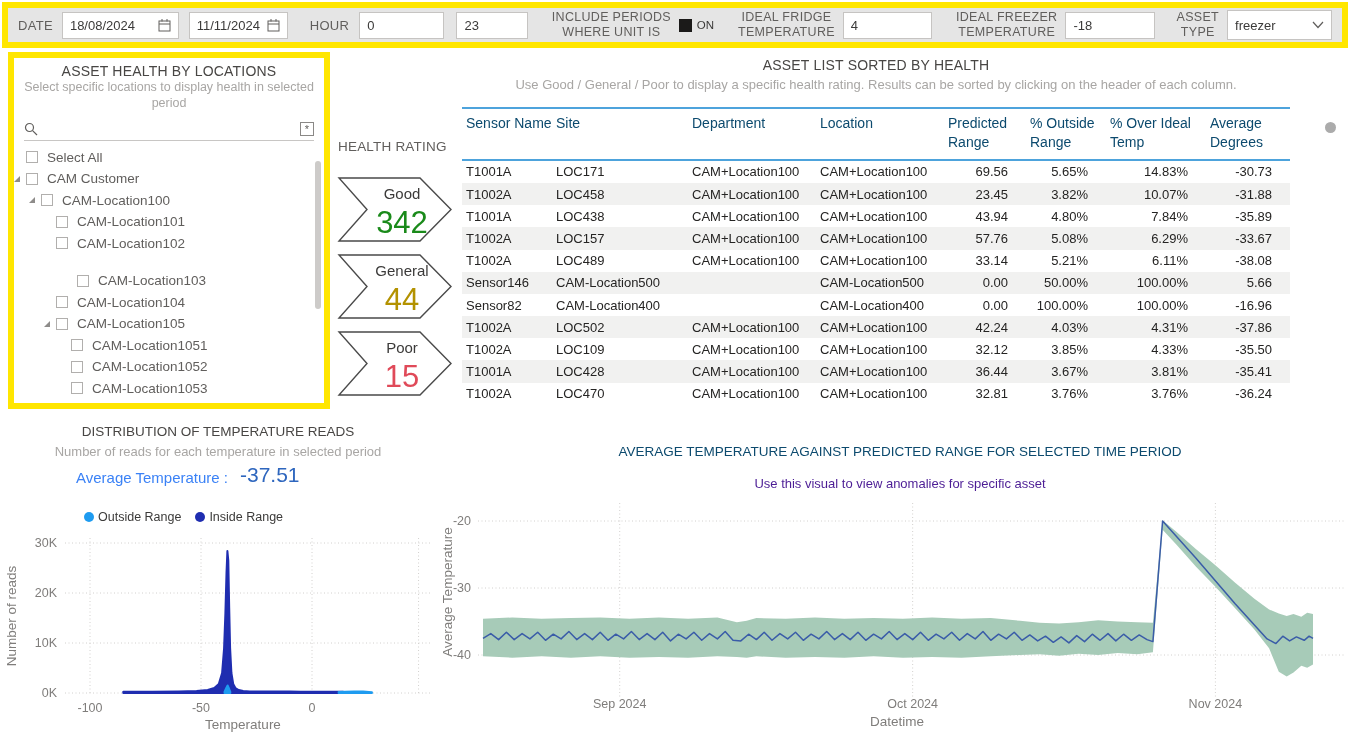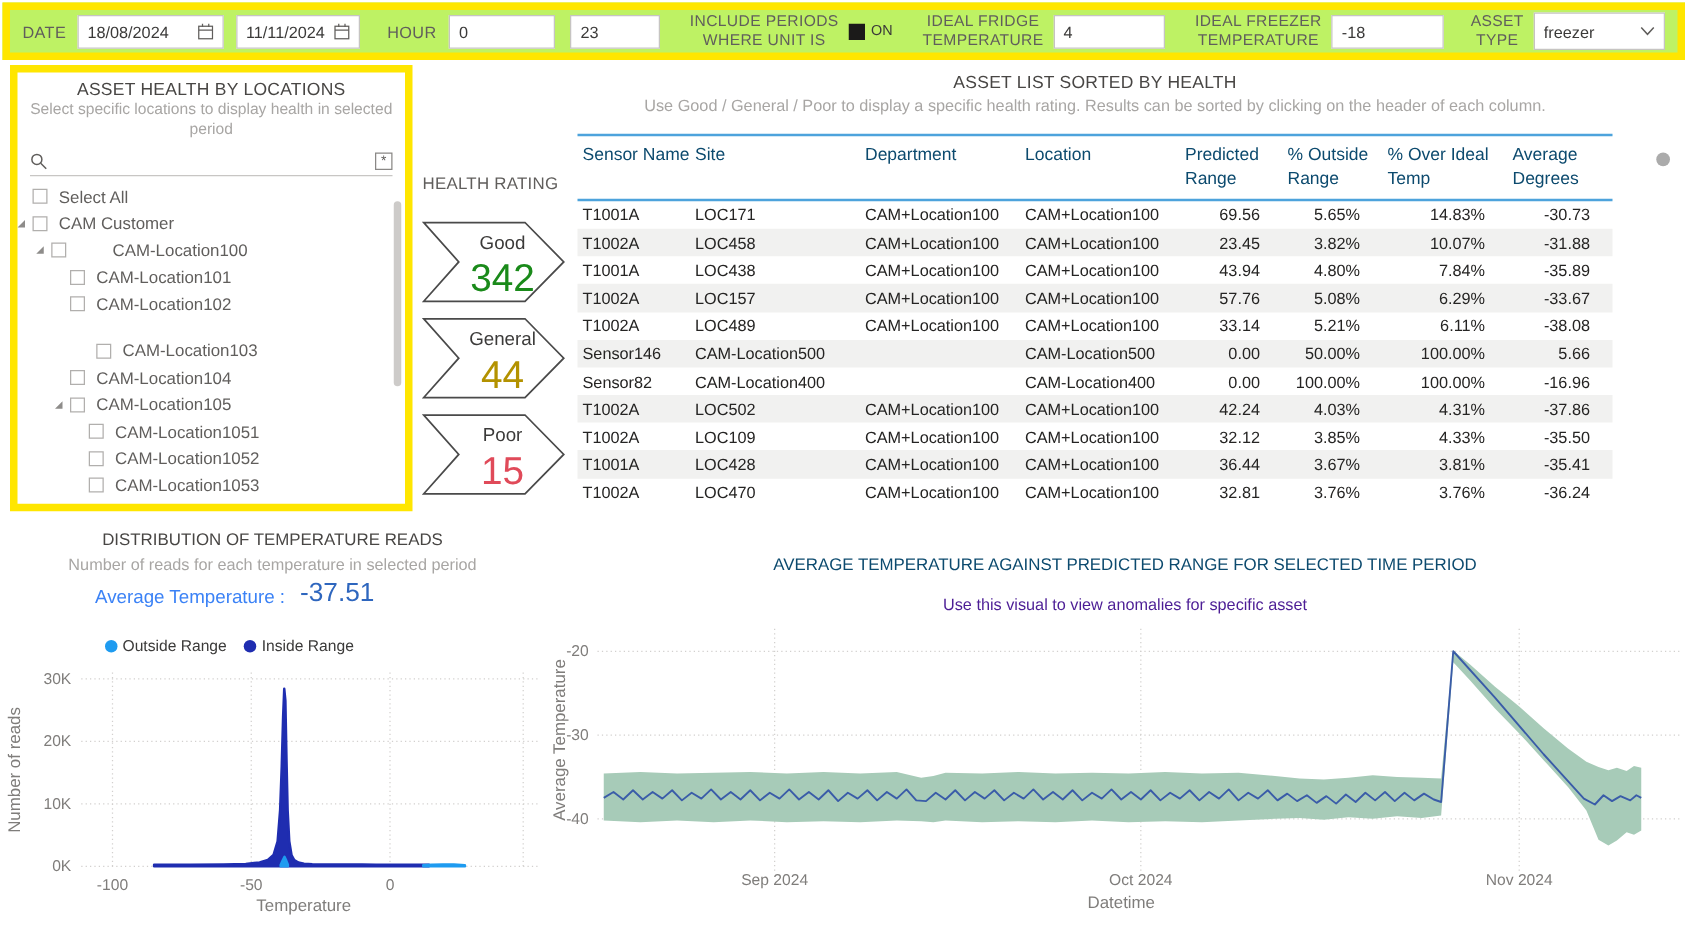--- a/index.html
+++ b/index.html
@@ -2,21 +2,21 @@
 <html><head>
 <meta charset="utf-8">
 <style>
   * { margin:0; padding:0; box-sizing:border-box; }
   html,body { background:#fff; }
   body { font-family:"Liberation Sans","DejaVu Sans",sans-serif; }
   .canvas { position:relative; width:1350px; height:740px; background:#fff; overflow:hidden; }
 
   
   .topbar { position:absolute; left:2px; top:2px; width:1346px; height:46px;
-    border:6px solid #FFE600; background:#bef264; display:flex; align-items:center; padding:0 10px; }
+    border:6px solid #FFE600; background:#e5e5e5; display:flex; align-items:center; padding:0 10px; }
   .flabel { font-size:13px; color:#605E5C; letter-spacing:.3px; white-space:nowrap; }
   .flabel.two { font-size:12.5px; line-height:1.2; text-align:center; }
   .inputbox { height:27px; border:1px solid #C6C4C2; background:#fff; display:flex; align-items:center;
     padding:0 7px; font-size:13px; color:#3B3A39; }
   .inputbox span { flex:1; white-space:nowrap; }
   .toggle { width:13px; height:13px; background:#1b1a19; }
   .onlabel { font-size:11.5px; color:#3B3A39; margin-left:5px; }
   .chev { margin-left:6px; }
 
   
@@ -191,21 +191,21 @@
     <div class="tree">
         <div class="trow" style="padding-left: 12px;">
           <span class="cbx"></span>
           <span>Select All</span>
         </div>
         <div class="trow" style="padding-left: 12px;">
           <span class="exp" style="left: 0px; top: 8px;"></span>
           <span class="cbx"></span>
           <span>CAM Customer</span>
         </div>
-        <div class="trow" style="padding-left: 27px; gap: 28px;">
+        <div class="trow" style="padding-left: 27px;">
           <span class="exp" style="left: 15px; top: 8px;"></span>
           <span class="cbx"></span>
           <span>CAM-Location100</span>
         </div>
         <div class="trow" style="padding-left: 42px;">
           <span class="cbx"></span>
           <span>CAM-Location101</span>
         </div>
         <div class="trow" style="padding-left: 42px;">
           <span class="cbx"></span>

